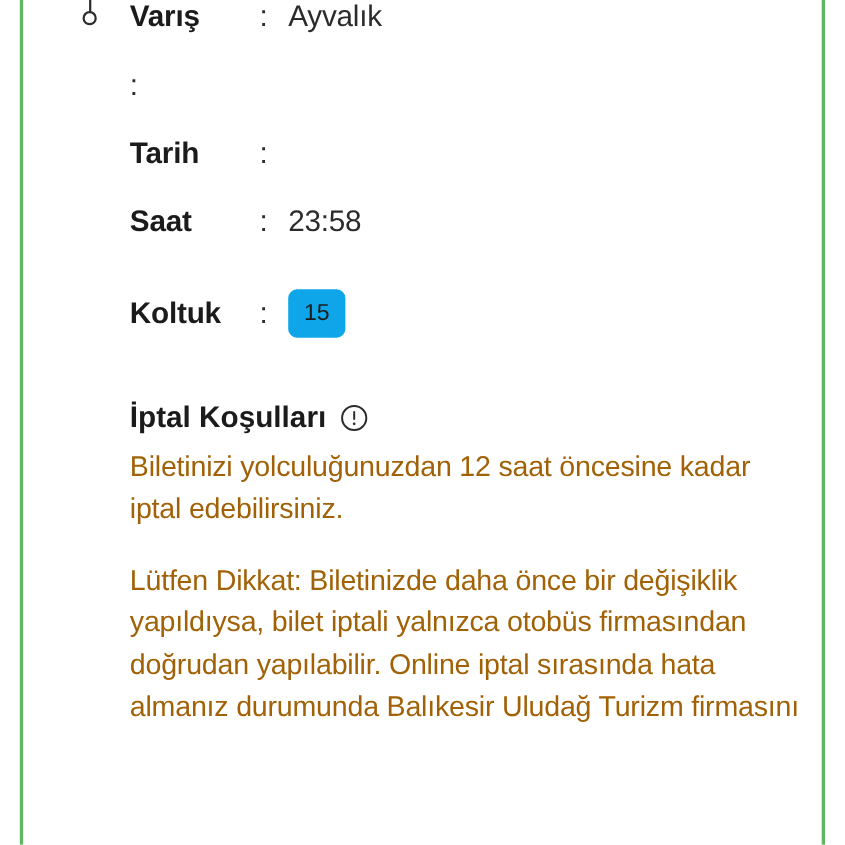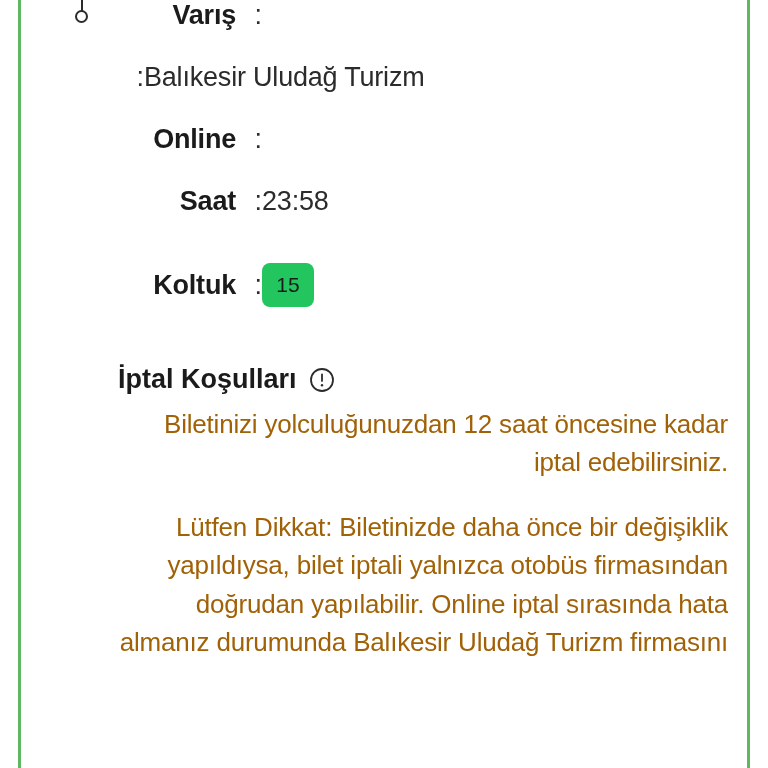--- a/index.html
+++ b/index.html
@@ -11,21 +11,20 @@
     font-family: "Liberation Sans", sans-serif;
     overflow: hidden;
   }
 
   .screen {
     position: relative;
     width: 768px;
     height: 768px;
     background: #ffffff;
     box-sizing: border-box;
-    text-align: right;
   }
 
   
   .card-edge-left,
   .card-edge-right {
     position: absolute;
     top: 0;
     bottom: 0;
     width: 3px;
     background: #5fb85f;
@@ -101,21 +100,21 @@
   }
   .seat-row .detail-label { width: 118px; flex: 0 0 118px; }
   .seat-row .detail-colon { width: 26px; flex: 0 0 26px; }
   .seat-badge {
     display: inline-flex;
     align-items: center;
     justify-content: center;
     min-width: 52px;
     height: 44px;
     padding: 0 10px;
-    background: #22c55e;
+    background: #0ea5e9;
     border-radius: 8px;
     font-size: 21px;
     color: #1b1b1b;
     box-sizing: border-box;
   }
 
   
   .cancel-section {
     margin-top: 42px;
   }
@@ -160,29 +159,29 @@
   <div class="timeline">
     <div class="line"></div>
     <div class="dot"></div>
   </div>
 
   <div class="content">
 
     <div class="detail-row">
       <span class="detail-label">Varış</span>
       <span class="detail-colon">:</span>
-    </div>
-
-    <div class="detail-row">
-      <span class="detail-colon">:</span>
-      <span class="detail-value">Balıkesir Uludağ Turizm</span>
-    </div>
-
-    <div class="detail-row">
-      <span class="detail-label">Online</span>
+      <span class="detail-value">Ayvalık</span>
+    </div>
+
+    <div class="detail-row">
+      <span class="detail-colon">:</span>
+    </div>
+
+    <div class="detail-row">
+      <span class="detail-label">Tarih</span>
       <span class="detail-colon">:</span>
     </div>
 
     <div class="detail-row">
       <span class="detail-label">Saat</span>
       <span class="detail-colon">:</span>
       <span class="detail-value">23:58</span>
     </div>
 
     <div class="seat-row">

